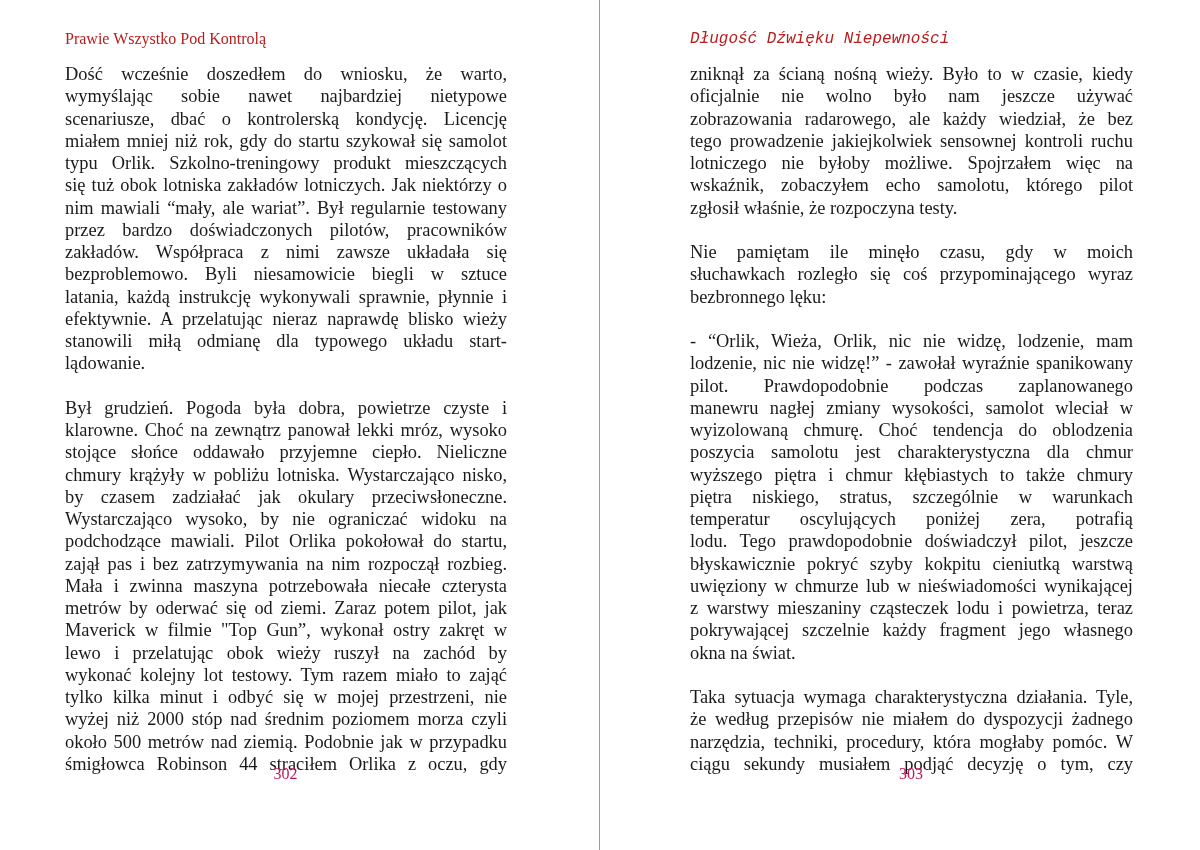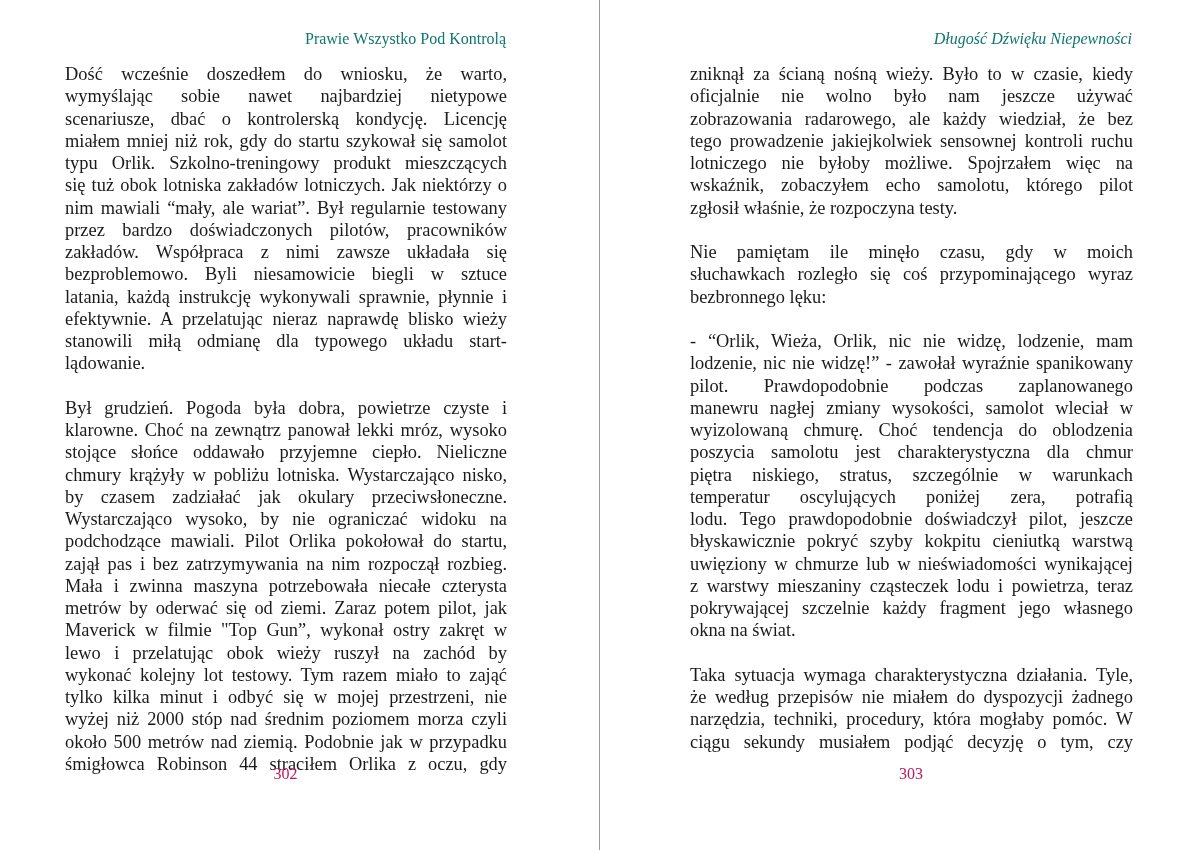--- a/index.html
+++ b/index.html
@@ -6,24 +6,24 @@
   body {
     width: 1200px; height: 850px; background: #ffffff; position: relative; overflow: hidden;
     font-family: "DejaVu Serif", "Liberation Serif", serif; color: #1a1a1a;
   }
   .page { position: absolute; top: 0; height: 850px; }
   .page.left { left: 0; width: 599px; }
   .page.right { left: 600px; width: 600px; }
   .divider { position: absolute; left: 599px; top: 0; width: 1px; height: 850px; background: #9a9a9a; }
   .running-head {
     position: absolute; top: 30px; font-family: "Liberation Serif", serif; font-size: 16px;
-    color: #0f766e; text-align: right;
+    color: #b91c1c; text-align: left;
   }
   .left .running-head { left: 65px; width: 441px; }
-  .right .running-head { left: 90px; width: 442px; font-style: italic; }
+  .right .running-head { left: 90px; width: 442px; font-style: italic; font-family: Liberation Mono, monospace; }
   .body-text {
     position: absolute; top: 63px; font-family: Liberation Serif, serif;
     font-size: 18.4px; line-height: 22.25px; color: #1a1a1a;
   }
   .left .body-text { left: 65px; width: 442px; }
   .right .body-text { left: 90px; width: 443px; }
   .line { display: block; white-space: nowrap; height: 22.25px; }
   .line.j { text-align: justify; text-align-last: justify; }
   .line.l { text-align: left; }
   .gap { display: block; height: 22.25px; }
@@ -101,20 +101,21 @@
       <span class="line l">bezbronnego lęku:</span>
     </div>
     <span class="gap"></span>
     <div class="paragraph">
       <span class="line j">- “Orlik, Wieża, Orlik, nic nie widzę, lodzenie, mam</span>
       <span class="line j">lodzenie, nic nie widzę!” - zawołał wyraźnie spanikowany</span>
       <span class="line j">pilot. Prawdopodobnie podczas zaplanowanego</span>
       <span class="line j">manewru nagłej zmiany wysokości, samolot wleciał w</span>
       <span class="line j">wyizolowaną chmurę. Choć tendencja do oblodzenia</span>
       <span class="line j">poszycia samolotu jest charakterystyczna dla chmur</span>
+      <span class="line j">wyższego piętra i chmur kłębiastych to także chmury</span>
       <span class="line j">piętra niskiego, stratus, szczególnie w warunkach</span>
       <span class="line j">temperatur oscylujących poniżej zera, potrafią</span>
       <span class="line j">lodu. Tego prawdopodobnie doświadczył pilot, jeszcze</span>
       <span class="line j">błyskawicznie pokryć szyby kokpitu cieniutką warstwą</span>
       <span class="line j">uwięziony w chmurze lub w nieświadomości wynikającej</span>
       <span class="line j">z warstwy mieszaniny cząsteczek lodu i powietrza, teraz</span>
       <span class="line j">pokrywającej szczelnie każdy fragment jego własnego</span>
       <span class="line l">okna na świat.</span>
     </div>
     <span class="gap"></span>

